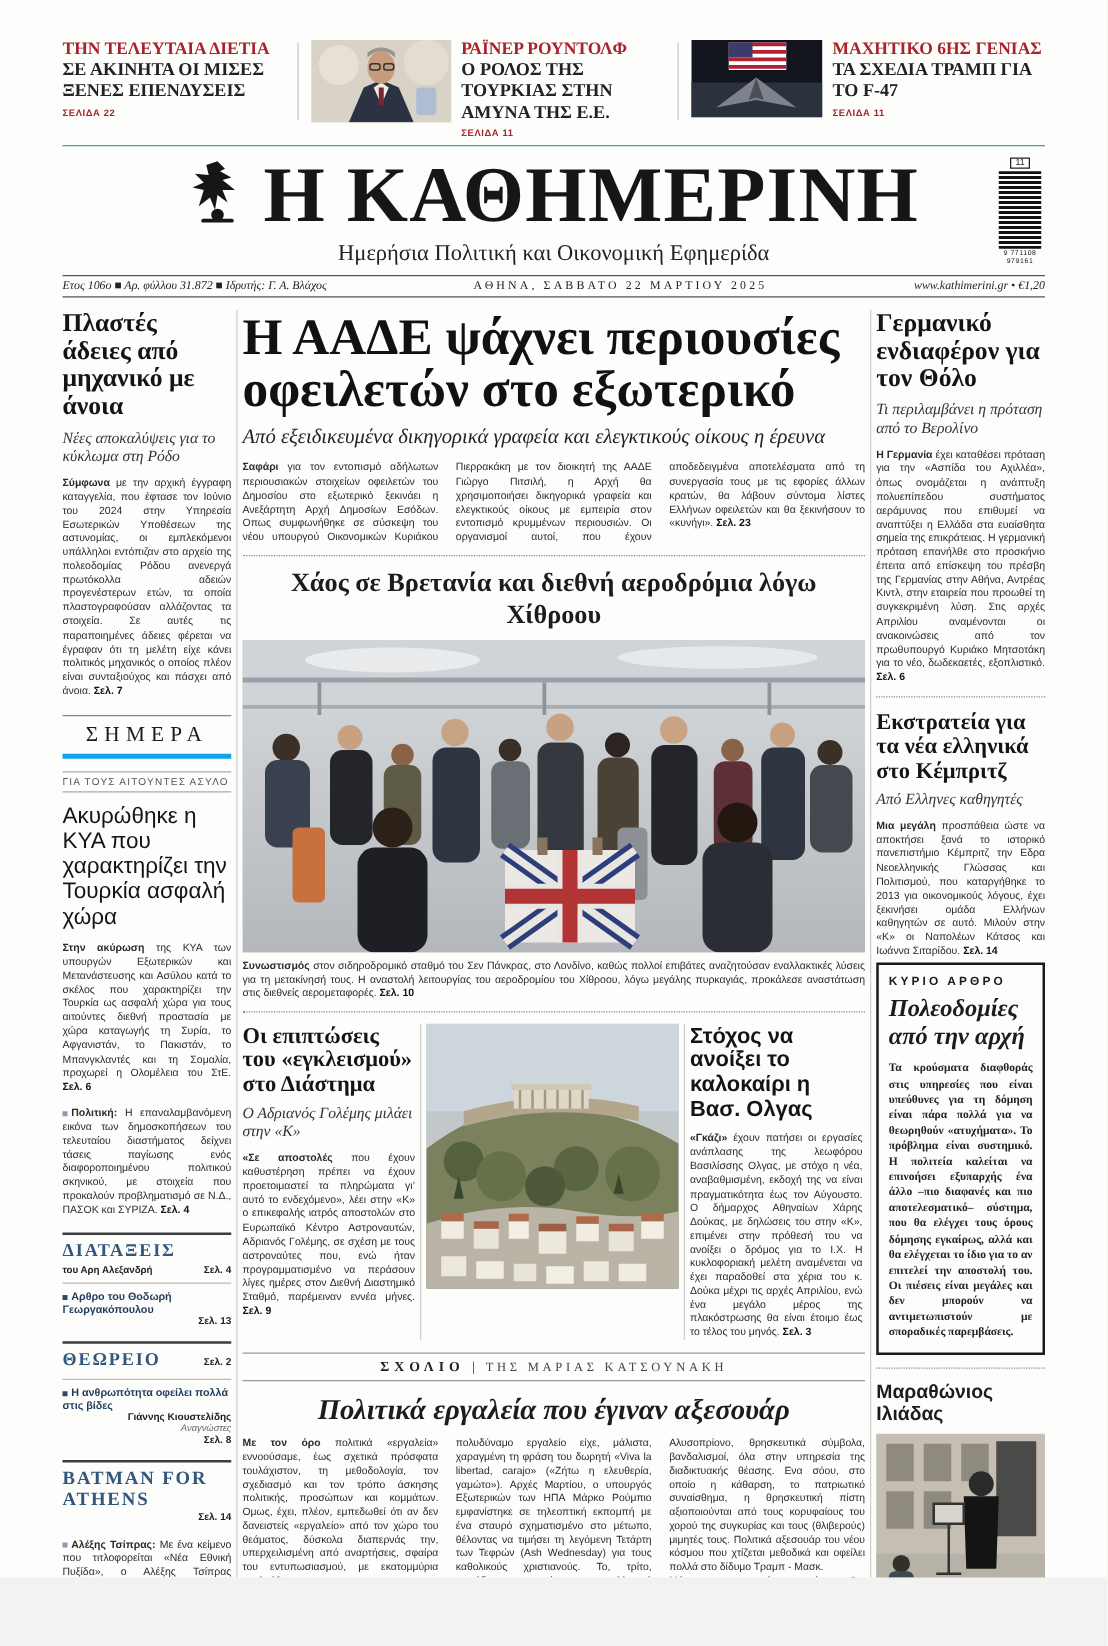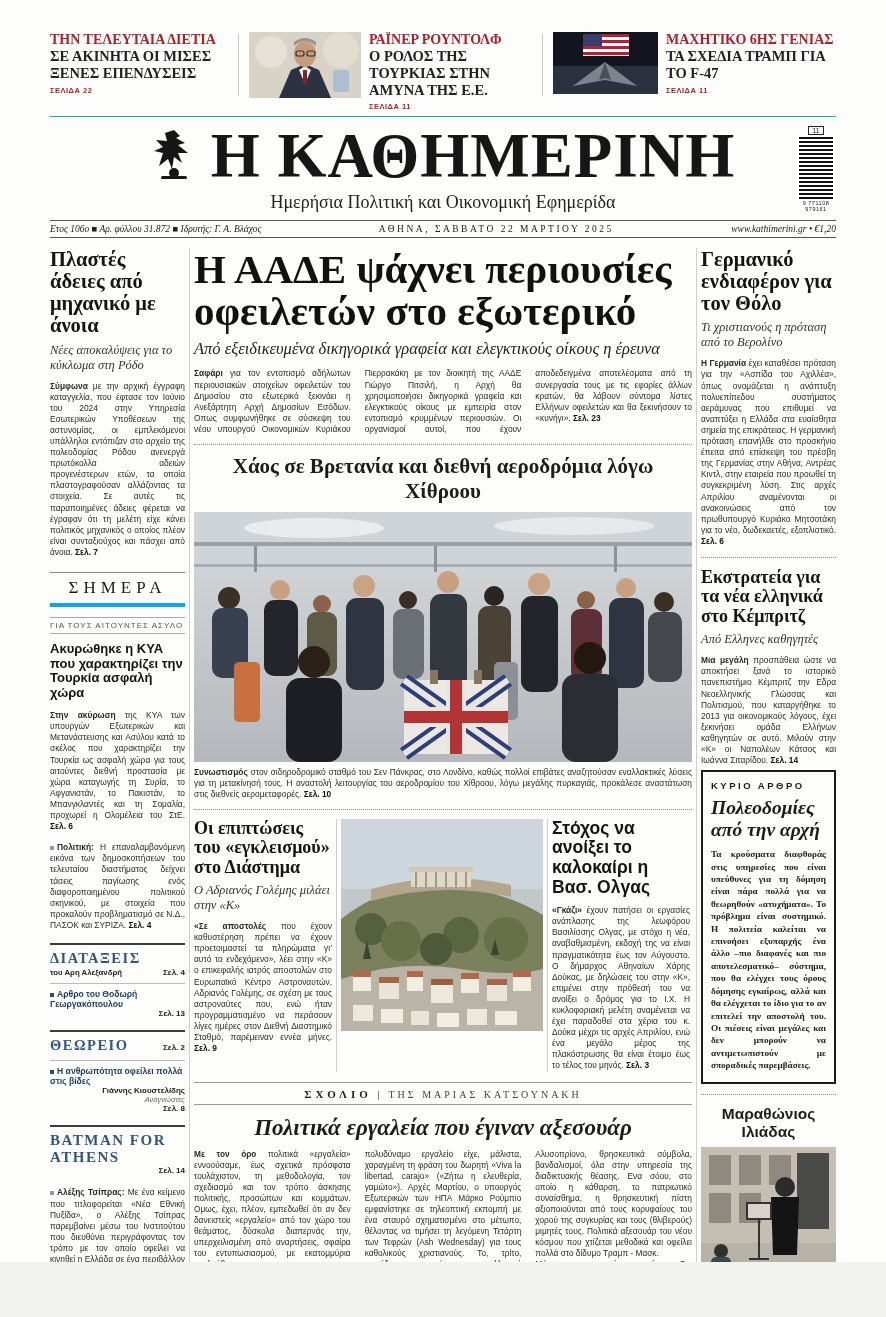--- a/index.html
+++ b/index.html
@@ -43,21 +43,21 @@
   .deck{font-family:"Liberation Serif",serif;font-style:italic;font-size:12.5px;line-height:1.2;color:#333;margin-top:6px;}
   .body-txt{font-size:8.4px;line-height:1.32;text-align:justify;color:#2a2a2a;margin-top:8px;}
   .lead-in{font-weight:bold;}
   .pg{font-weight:bold;color:#111;}
 
   
   .simera-head{font-family:"Liberation Serif",serif;font-size:17px;letter-spacing:5px;text-align:center;
      border-top:1px solid #888;border-bottom:4px solid #0ea5e9;padding:5px 0;margin:14px 0 10px;}
   .kicker-sm{font-size:8px;letter-spacing:1px;color:#555;border-top:1px solid #aaa;border-bottom:1px solid #aaa;
      padding:3px 0;margin-bottom:8px;}
-  .sans-h{font-weight:bold;font-size:13px;line-height:1.12;color:#141414;}
+  .sans-h{font-weight:normal;font-size:18px;line-height:1.12;color:#141414;}
   .brief{font-size:8.4px;line-height:1.32;text-align:justify;color:#2a2a2a;margin-top:10px;}
   .bullet{display:inline-block;width:4px;height:4px;background:#8a9bb0;margin-right:3px;vertical-align:middle;}
   .idx-block{border-top:2px solid #3d3d3d;margin-top:12px;padding-top:5px;}
   .idx-title{font-family:"Liberation Serif",serif;font-weight:bold;font-size:14.5px;letter-spacing:1.5px;color:#33567d;}
   .idx-row{display:flex;justify-content:space-between;align-items:baseline;}
   .idx-by{font-weight:bold;font-size:7.8px;color:#222;margin-top:1px;}
   .idx-sub{border-top:1px solid #bbb;margin-top:6px;padding-top:5px;font-size:8.6px;}
   .idx-sub .b{font-weight:bold;color:#1f3a5c;}
   .idx-author{font-weight:bold;font-size:8px;text-align:right;}
   .idx-role{font-style:italic;font-size:7.5px;color:#666;text-align:right;}
@@ -82,21 +82,21 @@
   .scholio-head .nm{color:#444;font-size:10px;}
   .scholio-title{font-family:"Liberation Serif",serif;font-style:italic;font-weight:bold;font-size:23px;text-align:center;margin:10px 0 8px;}
   .scholio-body{column-count:3;column-gap:14px;font-size:8.3px;line-height:1.33;text-align:justify;color:#2a2a2a;white-space:pre-line;}
 
   
   .r-dotted{border-top:1.5px dotted #8a8a8a;margin:10px 0;}
   .edit-box{border:2px solid #1a1a1a;padding:8px 8px 10px;margin-top:4px;}
   .edit-kicker{text-align:left;font-weight:bold;font-size:9.5px;letter-spacing:2.5px;margin-bottom:6px;}
   .edit-title{font-family:"Liberation Serif",serif;font-style:italic;font-size:19.5px;line-height:1.1;}
   .edit-body{font-family:Liberation Serif, serif;font-weight:bold;font-size:9.2px;line-height:1.35;text-align:justify;margin-top:8px;color:#222;}
-  .mar-h{font-weight:bold;font-size:15.5px;margin-bottom:6px;text-align:center;}
+  .mar-h{font-weight:bold;font-size:15.5px;margin-bottom:6px;}
   .photo-mar{width:135px;height:130px;overflow:hidden;background:#ccc;}
 </style>
 </head>
 <body>
 
 <div class="page">
  <div class="inner">
 
   <div class="topbar">
     <div class="teaser" style="width:178px">
@@ -389,21 +389,21 @@
 Αλυσοπρίονο, θρησκευτικά σύμβολα, βανδαλισμοί, όλα στην υπηρεσία της διαδικτυακής θέασης. Ενα σόου, στο οποίο η κάθαρση, το πατριωτικό συναίσθημα, η θρησκευτική πίστη αξιοποιούνται από τους κορυφαίους του χορού της συγκυρίας και τους (θλιβερούς) μιμητές τους. Πολιτικά αξεσουάρ του νέου κόσμου που χτίζεται μεθοδικά και οφείλει πολλά στο δίδυμο Τραμπ - Μασκ.
 Μήπως, περιστασιακές, γραφικότητες; Οχι πλέον. Με τον πολλαπλασιαστή των σόσιαλ μίντια, οι πύλες του απρόβλεπτου διευρύνονται. Οι παρενέργειες είναι ορατές: όταν η πολιτική δανείζεται τη μεθοδολογία του μαζικού θεάματος, ο κόσμος μπορεί να διασκεδάζει ή να εκτονώνεται, ή να χαχανίζει αμήχανα. Κι έτσι, ο εξωτερικός θόρυβος αποσπά την προσοχή από τους εσωτερικούς τριγμούς. Από τους θεσμούς που φθείρονται ανεπανόρθωτα, πανηγυρίζοντας «Ζήτω η ελευθερία, γαμώτο».</span></div>
       </div>
     </div>
 
     <div class="rail-div"></div>
 
     <div>
       <div>
         <h2 class="story-h">Γερμανικό ενδιαφέρον για τον Θόλο</h2>
-        <div class="deck">Τι χριστιανούς η πρόταση από το Βερολίνο</div>
+        <div class="deck">Τι περιλαμβάνει η πρόταση από το Βερολίνο</div>
         <div class="body-txt"><span class="lead-in">Η Γερμανία</span><span> έχει καταθέσει πρόταση για την «Ασπίδα του Αχιλλέα», όπως ονομάζεται η ανάπτυξη πολυεπίπεδου συστήματος αεράμυνας που επιθυμεί να αναπτύξει η Ελλάδα στα ευαίσθητα σημεία της επικράτειας. Η γερμανική πρόταση επανήλθε στο προσκήνιο έπειτα από επίσκεψη του πρέσβη της Γερμανίας στην Αθήνα, Αντρέας Κιντλ, στην εταιρεία που προωθεί τη συγκεκριμένη λύση. Στις αρχές Απριλίου αναμένονται οι ανακοινώσεις από τον πρωθυπουργό Κυριάκο Μητσοτάκη για το νέο, δωδεκαετές, εξοπλιστικό.</span> <span class="pg">Σελ. 6</span></div>
       </div>
 
       <div class="r-dotted"></div>
 
       <div>
         <h2 class="story-h small">Εκστρατεία για τα νέα ελληνικά στο Κέμπριτζ</h2>
         <div class="deck">Από Ελληνες καθηγητές</div>
         <div class="body-txt"><span class="lead-in">Μια μεγάλη</span><span> προσπάθεια ώστε να αποκτήσει ξανά το ιστορικό πανεπιστήμιο Κέμπριτζ την Εδρα Νεοελληνικής Γλώσσας και Πολιτισμού, που καταργήθηκε το 2013 για οικονομικούς λόγους, έχει ξεκινήσει ομάδα Ελλήνων καθηγητών σε αυτό. Μιλούν στην «Κ» οι Ναπολέων Κάτσος και Ιωάννα Σιταρίδου.</span> <span class="pg">Σελ. 14</span></div>
       </div>

